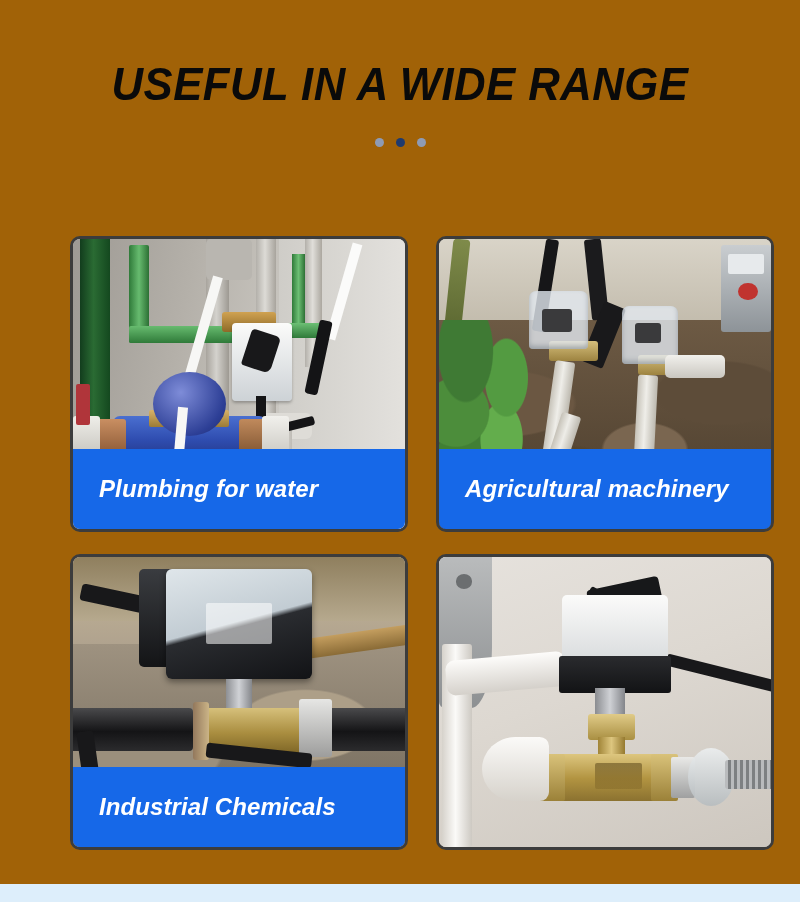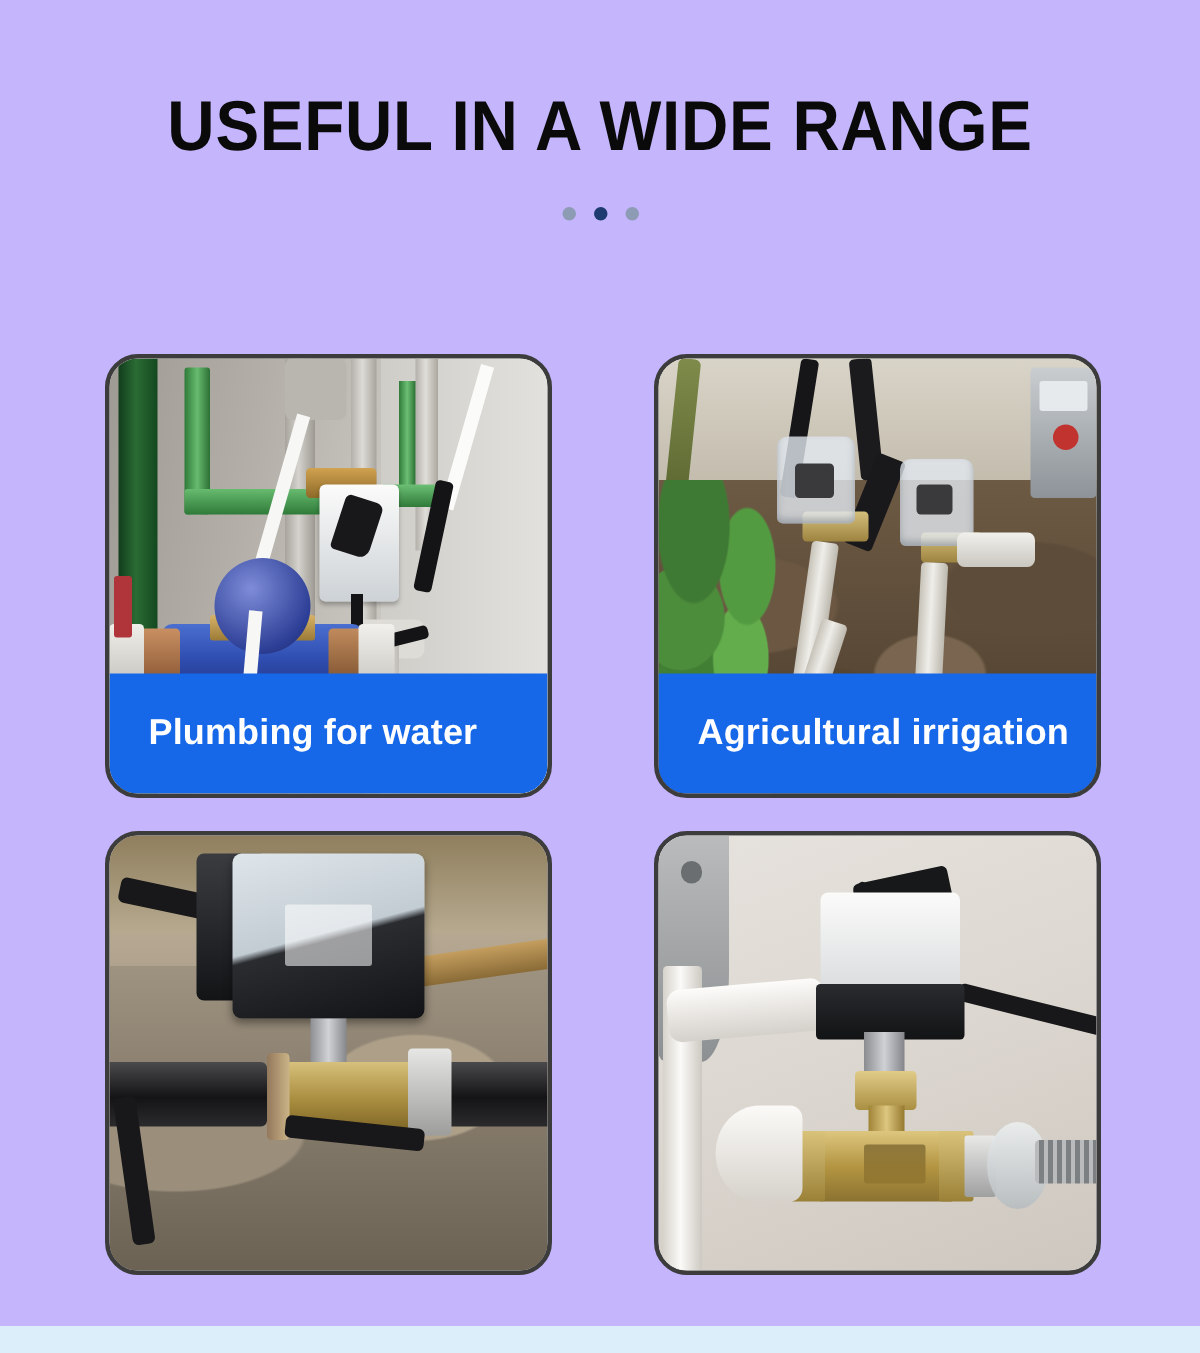--- a/index.html
+++ b/index.html
@@ -9,21 +9,22 @@
     height: 902px;
     background: #ffffff;
     font-family: "Liberation Sans", sans-serif;
     overflow: hidden;
   }
 
   .page {
     position: relative;
     width: 800px;
     height: 902px;
-    background: #c4b5fd;
+    background: #a16207;
+    font-style: italic;
   }
 
   
   .page-title {
     position: absolute;
     top: 56px;
     left: 0;
     width: 800px;
     text-align: center;
     font-family: "Liberation Sans", sans-serif;
@@ -78,24 +79,24 @@
     width: 664px;
     display: grid;
     grid-template-columns: 298px 298px;
     grid-template-rows: 296px 296px;
     column-gap: 68px;
     row-gap: 22px;
   }
 
   .card {
     position: relative;
-    width: 298px;
+    width: 338px;
     height: 296px;
     border: 3px solid #3c3c3c;
-    border-radius: 22px;
+    border-radius: 10px;
     overflow: hidden;
     background: #cfcfcf;
   }
 
   .card-photo {
     position: absolute;
     inset: 0;
     overflow: hidden;
   }
 
@@ -314,41 +315,44 @@
         <div class="ph wrapin1"></div>
         <div class="ph wrap2"></div>
         <div class="ph wrapin2"></div>
         <div class="ph whitepipeA"></div>
         <div class="ph whitepipeA2"></div>
         <div class="ph whitepipeB"></div>
         <div class="ph whiteelbow"></div>
         <div class="ph leaves"></div>
       </div>
       <div class="caption">
-        <span class="caption-text">Agricultural irrigation</span>
+        <span class="caption-text">Agricultural machinery</span>
       </div>
     </div>
 
     <div class="card">
       <div class="card-photo p3 ph">
         <div class="ph bgblur"></div>
         <div class="ph ground"></div>
         <div class="ph woodplank"></div>
         <div class="ph cableA"></div>
         <div class="ph actdark"></div>
         <div class="ph actuator"></div>
         <div class="ph actlabel"></div>
         <div class="ph stem"></div>
         <div class="ph blackpipeL"></div>
         <div class="ph blackpipeR"></div>
         <div class="ph brassvalve"></div>
         <div class="ph brassring"></div>
         <div class="ph hexnut"></div>
         <div class="ph cableB"></div>
         <div class="ph cableC"></div>
+      </div>
+      <div class="caption">
+        <span class="caption-text">Industrial Chemicals</span>
       </div>
     </div>
 
     <div class="card">
       <div class="card-photo p4 ph">
         <div class="ph bracket"></div>
         <div class="ph brackethole"></div>
         <div class="ph wire"></div>
         <div class="ph whitepipe-v"></div>
         <div class="ph whitehandle"></div>

